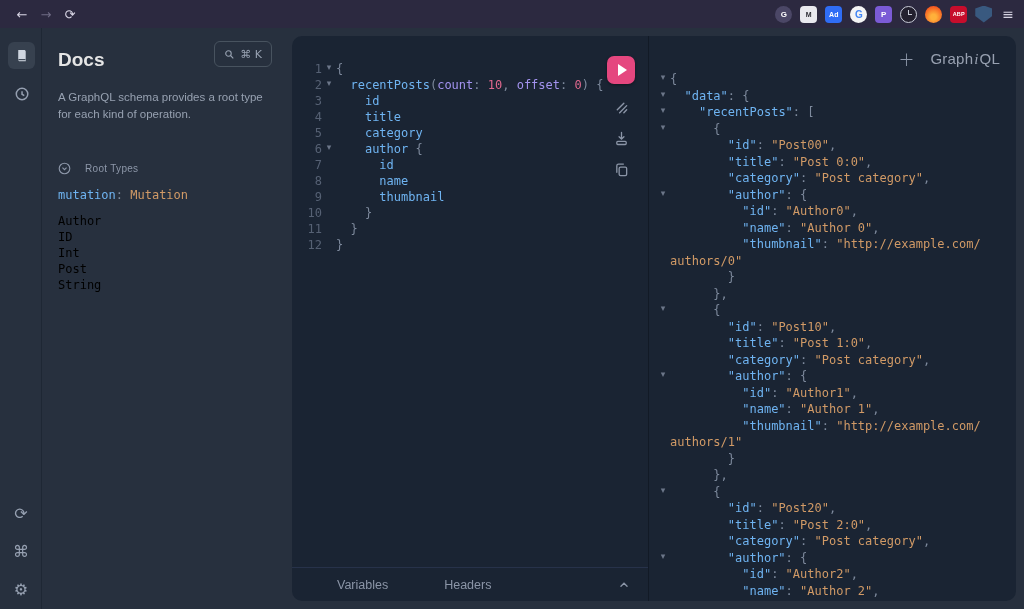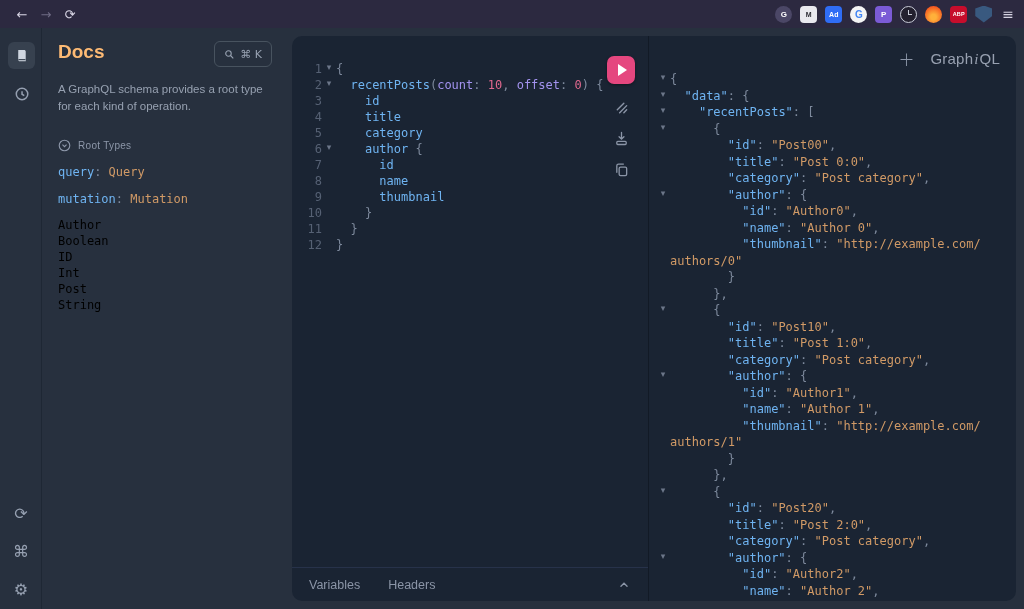--- a/index.html
+++ b/index.html
@@ -40,26 +40,26 @@
   
   .rail { position:absolute; left:0; top:0; width:42px; height:100%; border-right:1px solid #1e2734; }
   .rail-top { position:absolute; top:14px; left:0; width:42px; display:flex; flex-direction:column; align-items:center; gap:16px; }
   .rail-bottom { position:absolute; bottom:10px; left:0; width:42px; display:flex; flex-direction:column; align-items:center; gap:19px; }
   .rail-btn { background:none; border:none; color:#96a0b1; cursor:pointer; display:flex; align-items:center; justify-content:center; }
   .rail-btn.active { width:27px; height:27px; background:#37414f; border-radius:6px; }
   .rail-btn .glyph { font-size:16px; color:#96a0b1; }
 
   
   .docs { position:absolute; left:42px; top:0; width:248px; height:100%; padding:13px 16px; }
-  .docs-title { font-size:19px; font-weight:bold; color:#fdba74; }
+  .docs-title { font-size:19px; font-weight:bold; color:#e5e5e5;margin-top:8px; }
   .search-box { position:absolute; top:13px; right:18px; width:58px; height:26px; border:1px solid #48535f;
                 border-radius:6px; display:flex; align-items:center; justify-content:center; gap:5px;
                 color:#97a1b1; font-size:11px; cursor:pointer; background:transparent; }
   .docs-desc { margin-top:18px; width:212px; font-size:11.5px; line-height:1.45; color:#97a1b1; }
-  .doc-section-head { margin-top:25px; display:flex; align-items:center; gap:7px; color:#8d97a9; font-size:10px; letter-spacing:.3px; }
+  .doc-section-head { margin-top:40px; display:flex; align-items:center; gap:14px; color:#8d97a9; font-size:10px; letter-spacing:.3px; }
   .doc-list { margin-top:11px; }
   .doc-entry { margin-top:13px; font-family:"DejaVu Sans Mono", monospace; font-size:12px; cursor:pointer; }
   .doc-type { font-family:"DejaVu Sans Mono", monospace; font-size:12px; line-height:16px; cursor:pointer; }
   .tk-field { color:var(--c-blue,#6fb4f2); }
   .tk-arg   { color:var(--c-violet,#a393f0); }
   .tk-num   { color:var(--c-red,#e0688e); }
   .tk-key   { color:var(--c-blue,#6fb4f2); }
   .tk-str   { color:var(--c-orange,#d19a66); }
   .tk-punct { color:var(--c-punct,#7e8a9d); }
   .tk-type  { color:var(--c-orange,#d19a66); }
@@ -75,21 +75,21 @@
   .code-text { white-space:pre; }
   #editor-code { padding:26px 0 0 8px; }
   .editor-toolbar { position:absolute; top:20px; right:13px; display:flex; flex-direction:column; align-items:center; gap:16px; }
   .play-btn { width:28px; height:28px; border-radius:7px; background:var(--c-accent,#e5477f); border:none; cursor:pointer;
               display:flex; align-items:center; justify-content:center; box-shadow:0 1px 3px rgba(0,0,0,.4); }
   .play-tri { width:0; height:0; border-left:9px solid #fff; border-top:6px solid transparent; border-bottom:6px solid transparent; margin-left:2px; }
   .tool-btn { background:none; border:none; cursor:pointer; padding:0; line-height:0; }
   .tool-btn svg { stroke:#8b95a7; }
   .editor-footer { position:absolute; left:0; bottom:0; width:100%; height:34px; border-top:1px solid #27324a;
                    display:flex; align-items:center; padding:0 17px; gap:28px; color:#8b95a7; font-size:12.5px; }
-  .footer-tab { cursor:pointer; }
+  .footer-tab { cursor:pointer;margin-left:28px; }
   .chev { margin-left:auto; cursor:pointer; line-height:0; }
 
   .response-pane { position:absolute; left:358px; top:0; right:0; bottom:0; overflow:hidden; }
   .resp-header { position:absolute; top:12px; right:16px; display:flex; align-items:center; gap:16px; }
   .plus { color:#8b95a7; font-size:19px; font-weight:300; cursor:pointer; }
   .logo { color:#98a1b1; font-size:15px; font-weight:500; letter-spacing:.2px;text-align:center; }
   .logo-i { font-style:italic; font-family:"Liberation Serif", serif; margin:0 1px; }
   #response-code { padding:36px 0 0 6px; }
 </style>
 </head>
@@ -157,27 +157,25 @@
       <p class="docs-desc">A GraphQL schema provides a root type for each kind of operation.</p>
 
       <div class="doc-section-head">
         <svg width="13" height="13" viewBox="0 0 14 14" fill="none" stroke="#8d97a9" stroke-width="1.2">
           <circle cx="7" cy="7" r="5.7"></circle>
             <path d="M4.8 6l2.2 2.2L9.2 6"></path>
         </svg>
         <span>Root Types</span>
       </div>
       <div class="doc-list">
-          <div class="doc-entry"><span class="tk-field">query</span><span class="tk-punct">: </span><span class="tk-type">Query</span></div>
           <div class="doc-entry"><span class="tk-field">mutation</span><span class="tk-punct">: </span><span class="tk-type">Mutation</span></div>
         </div>
 
       <div class="doc-list">
           <div class="doc-type">Author</div>
-          <div class="doc-type">Boolean</div>
           <div class="doc-type">ID</div>
           <div class="doc-type">Int</div>
           <div class="doc-type">Post</div>
           <div class="doc-type">String</div>
         </div>
     </aside>
 
     <main class="sessions">
 
       <section class="editor-pane">

